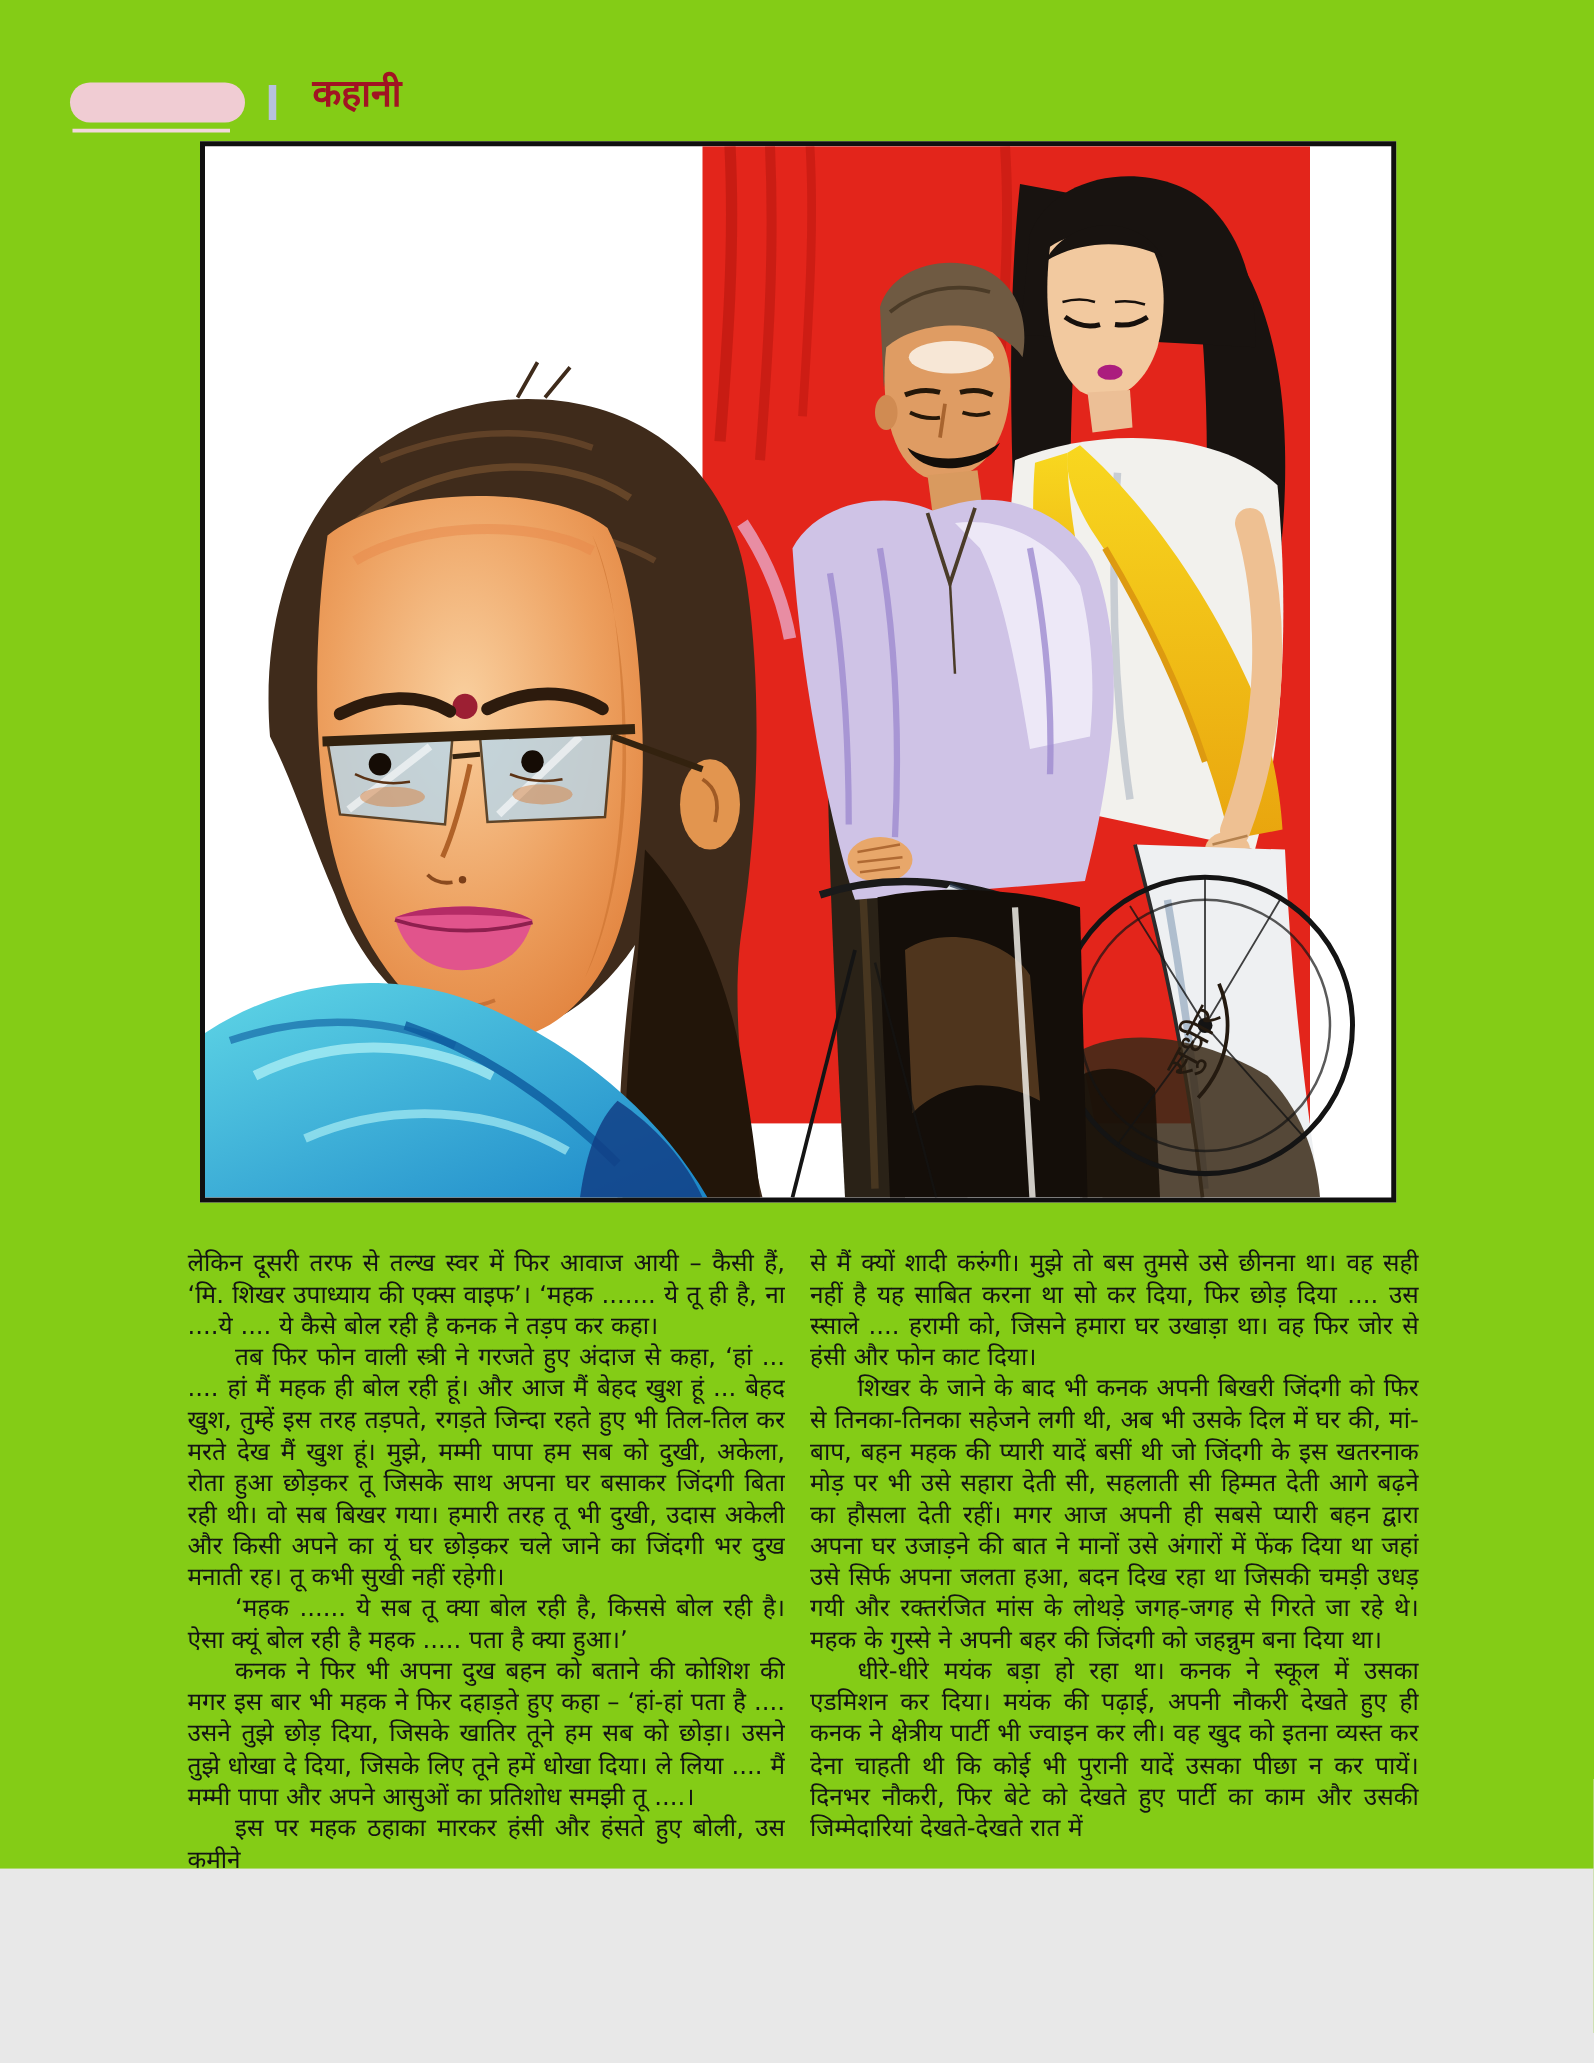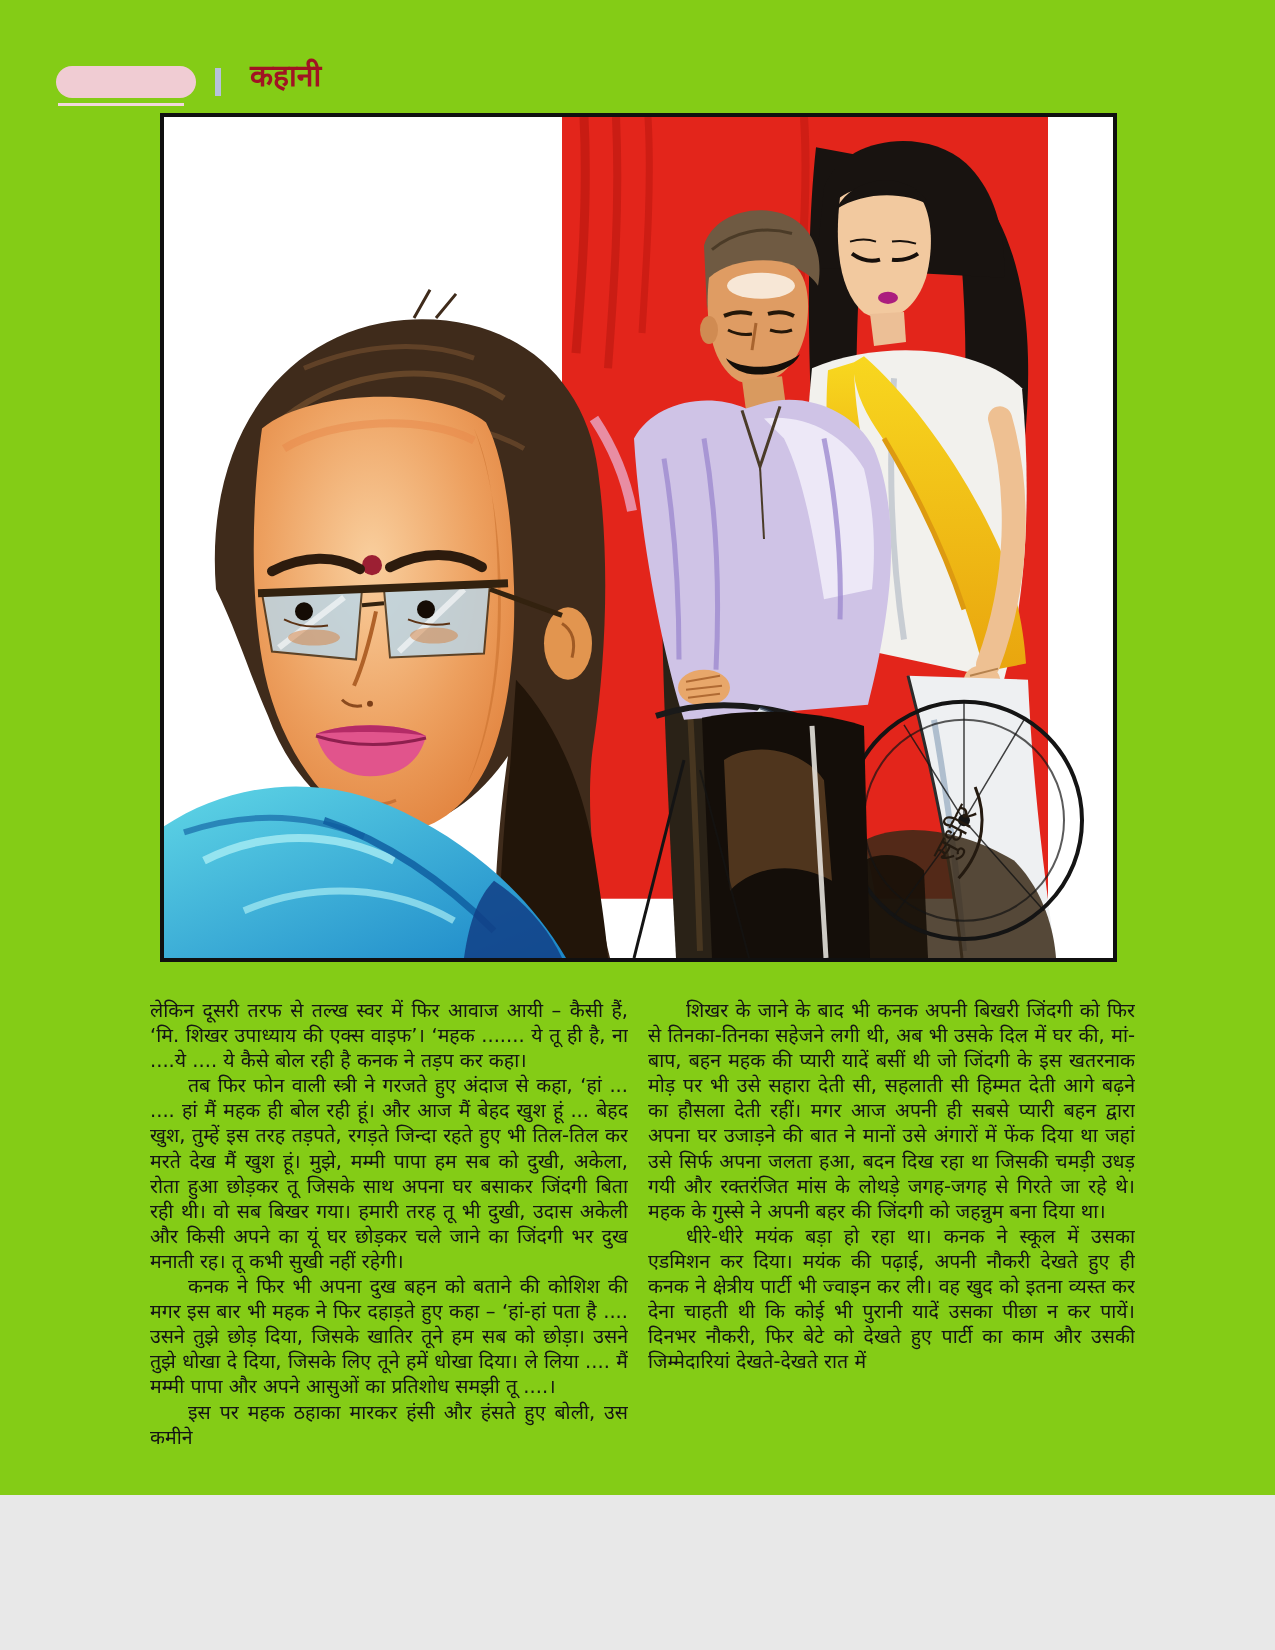--- a/index.html
+++ b/index.html
@@ -204,24 +204,26 @@
         <text x="0" y="0" font-size="30" fill="#241a10" font-family="'DejaVu Sans',sans-serif">सुधीर</text>
         <path d="M-8,14 C32,24 62,8 80,-14" stroke="#241a10" stroke-width="3" fill="none"></path>
       </g>
     </svg>
   </figure>
 
   <main>
     <div class="col col-left">
       <p>लेकिन दूसरी तरफ से तल्ख स्वर में फिर आवाज आयी – कैसी हैं, ‘मि. शिखर उपाध्याय की एक्स वाइफ’। ‘महक ....... ये तू ही है, ना ....ये .... ये कैसे बोल रही है कनक ने तड़प कर कहा।</p>
       <p class="indent">तब फिर फोन वाली स्त्री ने गरजते हुए अंदाज से कहा, ‘हां ... .... हां मैं महक ही बोल रही हूं। और आज मैं बेहद खुश हूं ... बेहद खुश, तुम्हें इस तरह तड़पते, रगड़ते जिन्दा रहते हुए भी तिल-तिल कर मरते देख मैं खुश हूं। मुझे, मम्मी पापा हम सब को दुखी, अकेला, रोता हुआ छोड़कर तू जिसके साथ अपना घर बसाकर जिंदगी बिता रही थी। वो सब बिखर गया। हमारी तरह तू भी दुखी, उदास अकेली और किसी अपने का यूं घर छोड़कर चले जाने का जिंदगी भर दुख मनाती रह। तू कभी सुखी नहीं रहेगी।</p>
+      <p class="indent">‘महक ...... ये सब तू क्या बोल रही है, किससे बोल रही है। ऐसा क्यूं बोल रही है महक ..... पता है क्या हुआ।’</p>
       <p class="indent">कनक ने फिर भी अपना दुख बहन को बताने की कोशिश की मगर इस बार भी महक ने फिर दहाड़ते हुए कहा – ‘हां-हां पता है .... उसने तुझे छोड़ दिया, जिसके खातिर तूने हम सब को छोड़ा। उसने तुझे धोखा दे दिया, जिसके लिए तूने हमें धोखा दिया। ले लिया .... मैं मम्मी पापा और अपने आसुओं का प्रतिशोध समझी तू ....।</p>
       <p class="indent">इस पर महक ठहाका मारकर हंसी और हंसते हुए बोली, उस कमीने</p>
     </div>
     <div class="col col-right">
+      <p>से मैं क्यों शादी करुंगी। मुझे तो बस तुमसे उसे छीनना था। वह सही नहीं है यह साबित करना था सो कर दिया, फिर छोड़ दिया .... उस स्साले .... हरामी को, जिसने हमारा घर उखाड़ा था। वह फिर जोर से हंसी और फोन काट दिया।</p>
       <p class="indent">शिखर के जाने के बाद भी कनक अपनी बिखरी जिंदगी को फिर से तिनका-तिनका सहेजने लगी थी, अब भी उसके दिल में घर की, मां-बाप, बहन महक की प्यारी यादें बसीं थी जो जिंदगी के इस खतरनाक मोड़ पर भी उसे सहारा देती सी, सहलाती सी हिम्मत देती आगे बढ़ने का हौसला देती रहीं। मगर आज अपनी ही सबसे प्यारी बहन द्वारा अपना घर उजाड़ने की बात ने मानों उसे अंगारों में फेंक दिया था जहां उसे सिर्फ अपना जलता हआ, बदन दिख रहा था जिसकी चमड़ी उधड़ गयी और रक्तरंजित मांस के लोथड़े जगह-जगह से गिरते जा रहे थे। महक के गुस्से ने अपनी बहर की जिंदगी को जहन्नुम बना दिया था।</p>
       <p class="indent">धीरे-धीरे मयंक बड़ा हो रहा था। कनक ने स्कूल में उसका एडमिशन कर दिया। मयंक की पढ़ाई, अपनी नौकरी देखते हुए ही कनक ने क्षेत्रीय पार्टी भी ज्वाइन कर ली। वह खुद को इतना व्यस्त कर देना चाहती थी कि कोई भी पुरानी यादें उसका पीछा न कर पायें। दिनभर नौकरी, फिर बेटे को देखते हुए पार्टी का काम और उसकी जिम्मेदारियां देखते-देखते रात में</p>
     </div>
   </main>
 
   <footer>
     <div class="footer-rule"></div>
     <span class="pageno">58</span>
     <span class="footer-vbar"></span>
     <span class="footer-logo">

